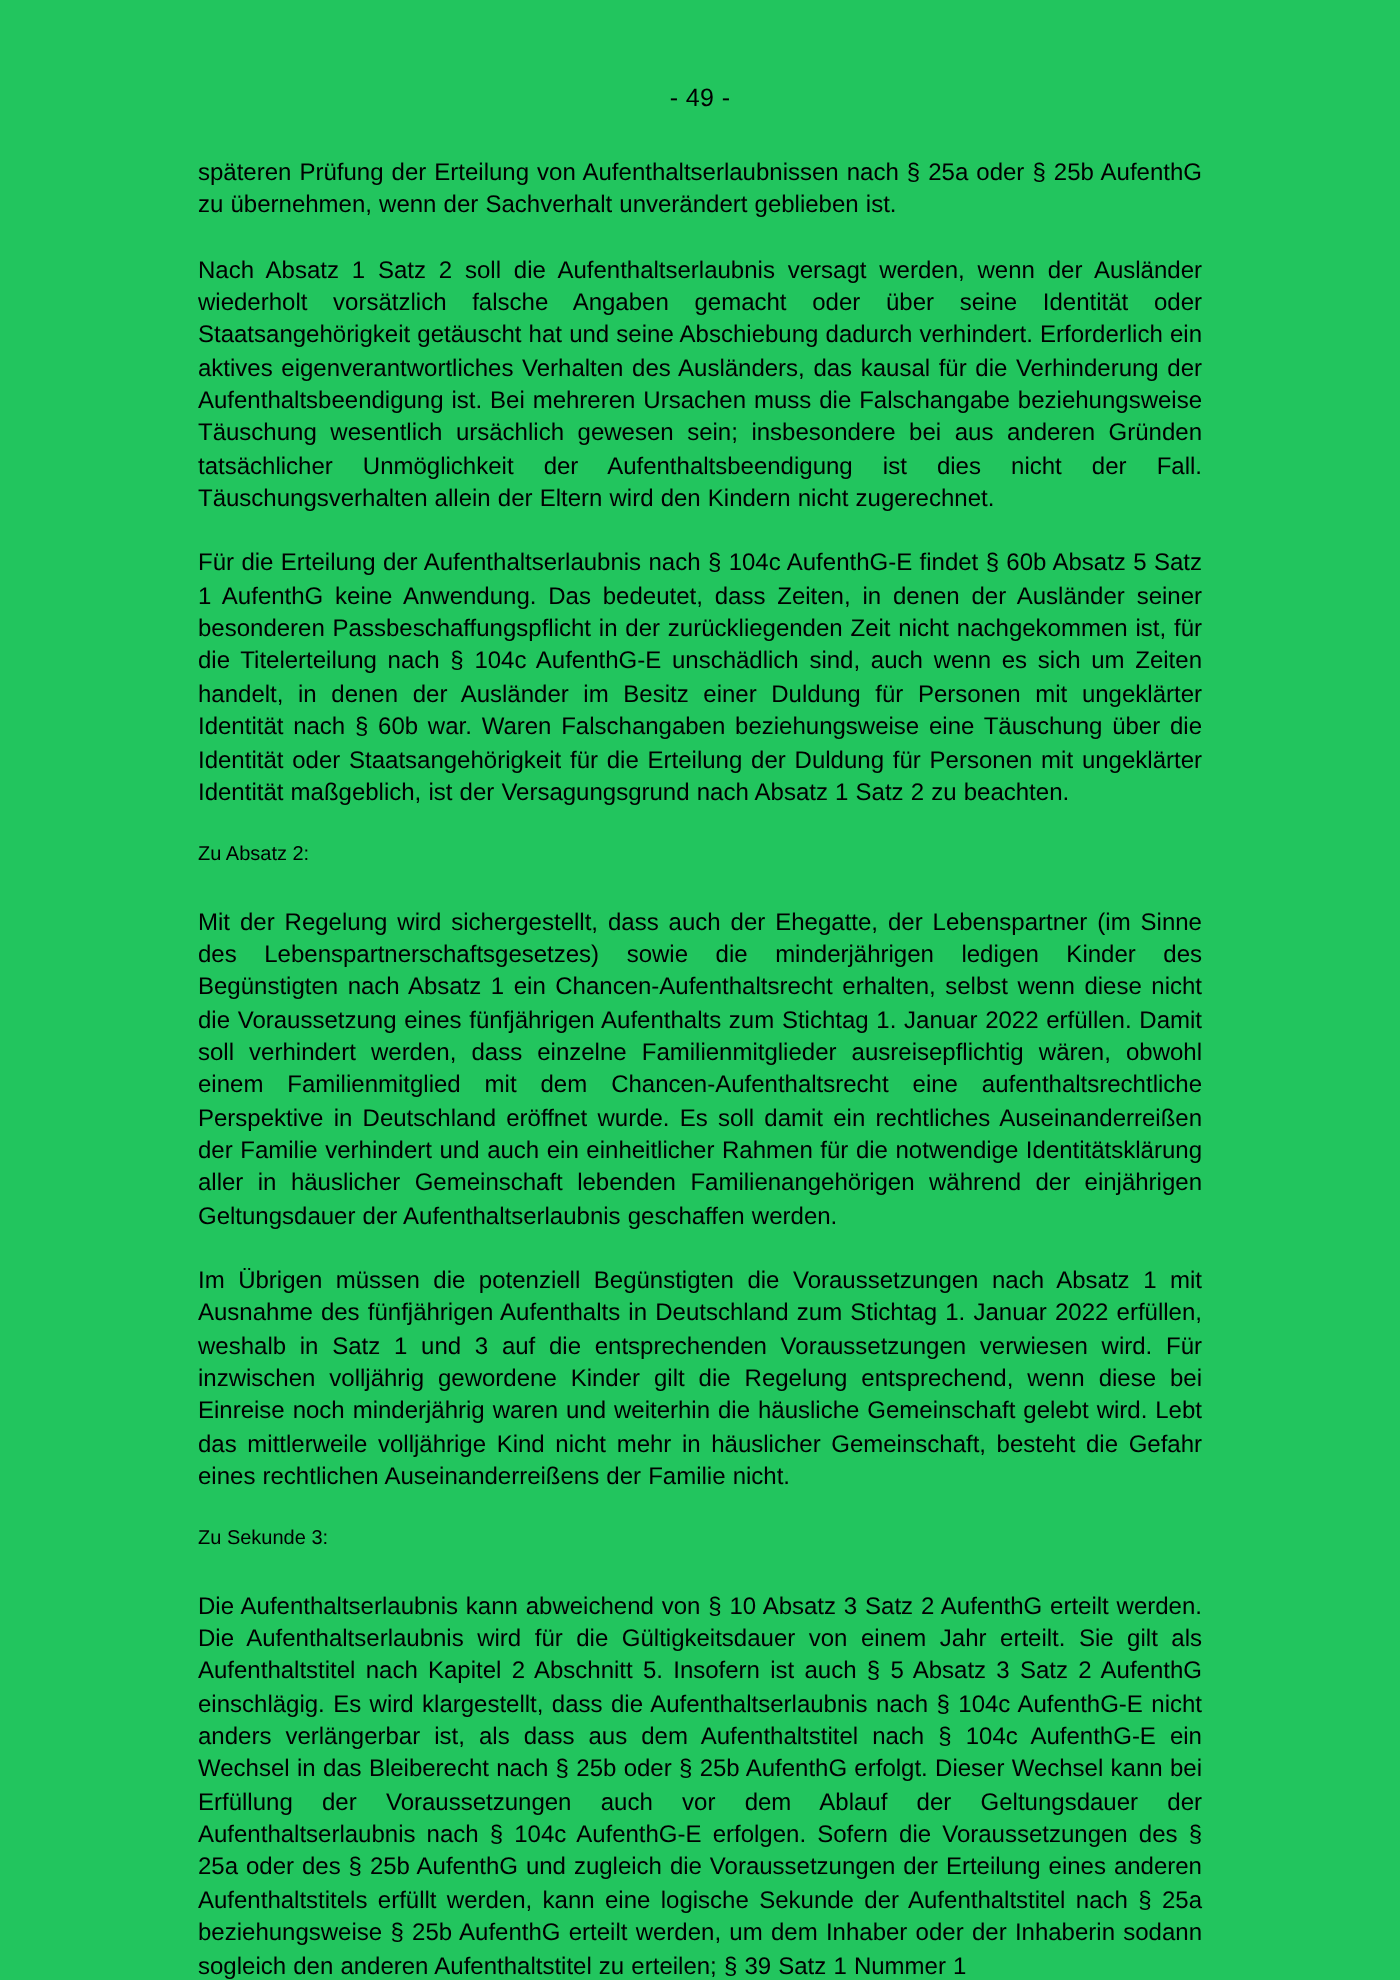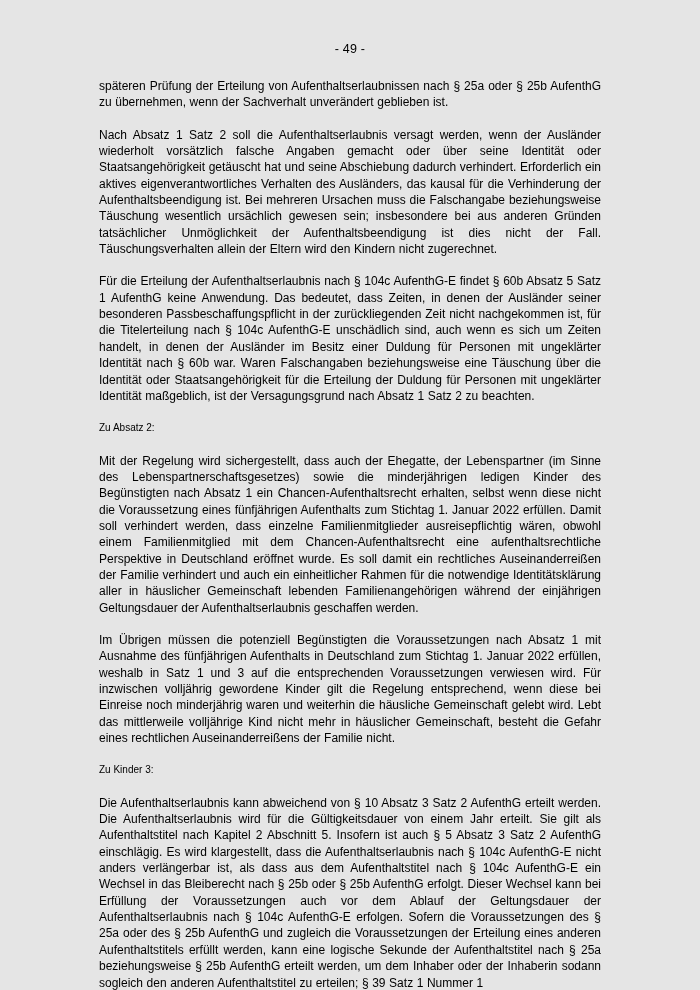--- a/index.html
+++ b/index.html
@@ -4,21 +4,21 @@
 <style>
   html, body {
     margin: 0;
     padding: 0;
     background: #ffffff;
   }
   .page {
     position: relative;
     width: 700px;
     height: 990px;
-    background: #e5e5e5;
+    background: #22c55e;
     font-family: "Liberation Sans", sans-serif;
     color: #000000;
     box-sizing: border-box;
     overflow: hidden;
   }
   .page-number {
     text-align: center;
     font-size: 12.5px;
     margin-top: 42px;
     margin-bottom: 0;
@@ -53,17 +53,17 @@
 
   <div class="page-number">- 49 -</div>
 
   <div class="content">
     <p class="para">späteren Prüfung der Erteilung von Aufenthaltserlaubnissen nach § 25a oder § 25b AufenthG zu übernehmen, wenn der Sachverhalt unverändert geblieben ist.</p>
     <p class="para">Nach Absatz 1 Satz 2 soll die Aufenthaltserlaubnis versagt werden, wenn der Ausländer wiederholt vorsätzlich falsche Angaben gemacht oder über seine Identität oder Staatsangehörigkeit getäuscht hat und seine Abschiebung dadurch verhindert. Erforderlich ein aktives eigenverantwortliches Verhalten des Ausländers, das kausal für die Verhinderung der Aufenthaltsbeendigung ist. Bei mehreren Ursachen muss die Falschangabe beziehungsweise Täuschung wesentlich ursächlich gewesen sein; insbesondere bei aus anderen Gründen tatsächlicher Unmöglichkeit der Aufenthaltsbeendigung ist dies nicht der Fall. Täuschungsverhalten allein der Eltern wird den Kindern nicht zugerechnet.</p>
     <p class="para">Für die Erteilung der Aufenthaltserlaubnis nach § 104c AufenthG-E findet § 60b Absatz 5 Satz 1 AufenthG keine Anwendung. Das bedeutet, dass Zeiten, in denen der Ausländer seiner besonderen Passbeschaffungspflicht in der zurückliegenden Zeit nicht nachgekommen ist, für die Titelerteilung nach § 104c AufenthG-E unschädlich sind, auch wenn es sich um Zeiten handelt, in denen der Ausländer im Besitz einer Duldung für Personen mit ungeklärter Identität nach § 60b war. Waren Falschangaben beziehungsweise eine Täuschung über die Identität oder Staatsangehörigkeit für die Erteilung der Duldung für Personen mit ungeklärter Identität maßgeblich, ist der Versagungsgrund nach Absatz 1 Satz 2 zu beachten.</p>
     <p class="heading">Zu Absatz 2:</p>
     <p class="para">Mit der Regelung wird sichergestellt, dass auch der Ehegatte, der Lebenspartner (im Sinne des Lebenspartnerschaftsgesetzes) sowie die minderjährigen ledigen Kinder des Begünstigten nach Absatz 1 ein Chancen-Aufenthaltsrecht erhalten, selbst wenn diese nicht die Voraussetzung eines fünfjährigen Aufenthalts zum Stichtag 1. Januar 2022 erfüllen. Damit soll verhindert werden, dass einzelne Familienmitglieder ausreisepflichtig wären, obwohl einem Familienmitglied mit dem Chancen-Aufenthaltsrecht eine aufenthaltsrechtliche Perspektive in Deutschland eröffnet wurde. Es soll damit ein rechtliches Auseinanderreißen der Familie verhindert und auch ein einheitlicher Rahmen für die notwendige Identitätsklärung aller in häuslicher Gemeinschaft lebenden Familienangehörigen während der einjährigen Geltungsdauer der Aufenthaltserlaubnis geschaffen werden.</p>
     <p class="para">Im Übrigen müssen die potenziell Begünstigten die Voraussetzungen nach Absatz 1 mit Ausnahme des fünfjährigen Aufenthalts in Deutschland zum Stichtag 1. Januar 2022 erfüllen, weshalb in Satz 1 und 3 auf die entsprechenden Voraussetzungen verwiesen wird. Für inzwischen volljährig gewordene Kinder gilt die Regelung entsprechend, wenn diese bei Einreise noch minderjährig waren und weiterhin die häusliche Gemeinschaft gelebt wird. Lebt das mittlerweile volljährige Kind nicht mehr in häuslicher Gemeinschaft, besteht die Gefahr eines rechtlichen Auseinanderreißens der Familie nicht.</p>
-    <p class="heading">Zu Kinder 3:</p>
+    <p class="heading">Zu Sekunde 3:</p>
     <p class="para">Die Aufenthaltserlaubnis kann abweichend von § 10 Absatz 3 Satz 2 AufenthG erteilt werden. Die Aufenthaltserlaubnis wird für die Gültigkeitsdauer von einem Jahr erteilt. Sie gilt als Aufenthaltstitel nach Kapitel 2 Abschnitt 5. Insofern ist auch § 5 Absatz 3 Satz 2 AufenthG einschlägig. Es wird klargestellt, dass die Aufenthaltserlaubnis nach § 104c AufenthG-E nicht anders verlängerbar ist, als dass aus dem Aufenthaltstitel nach § 104c AufenthG-E ein Wechsel in das Bleiberecht nach § 25b oder § 25b AufenthG erfolgt. Dieser Wechsel kann bei Erfüllung der Voraussetzungen auch vor dem Ablauf der Geltungsdauer der Aufenthaltserlaubnis nach § 104c AufenthG-E erfolgen. Sofern die Voraussetzungen des § 25a oder des § 25b AufenthG und zugleich die Voraussetzungen der Erteilung eines anderen Aufenthaltstitels erfüllt werden, kann eine logische Sekunde der Aufenthaltstitel nach § 25a beziehungsweise § 25b AufenthG erteilt werden, um dem Inhaber oder der Inhaberin sodann sogleich den anderen Aufenthaltstitel zu erteilen; § 39 Satz 1 Nummer 1</p>
   </div>
 
 </div>
 
 </body></html>

